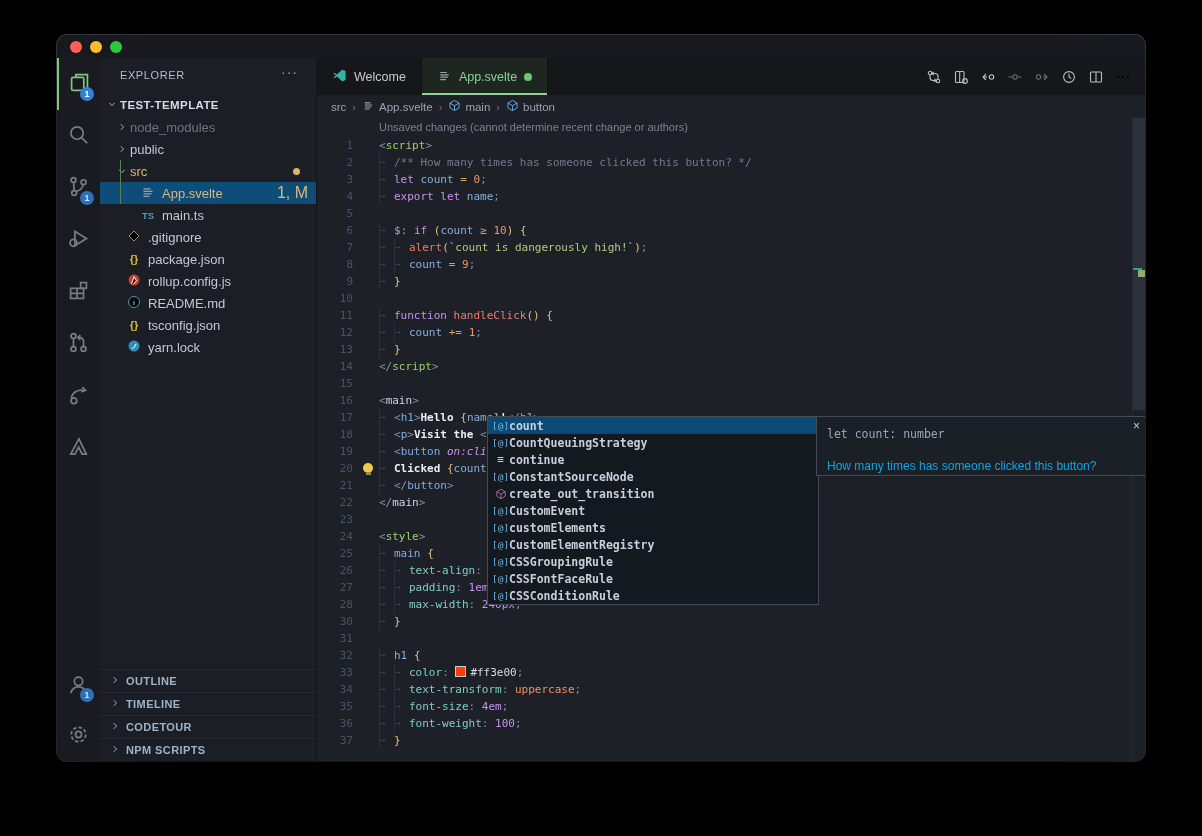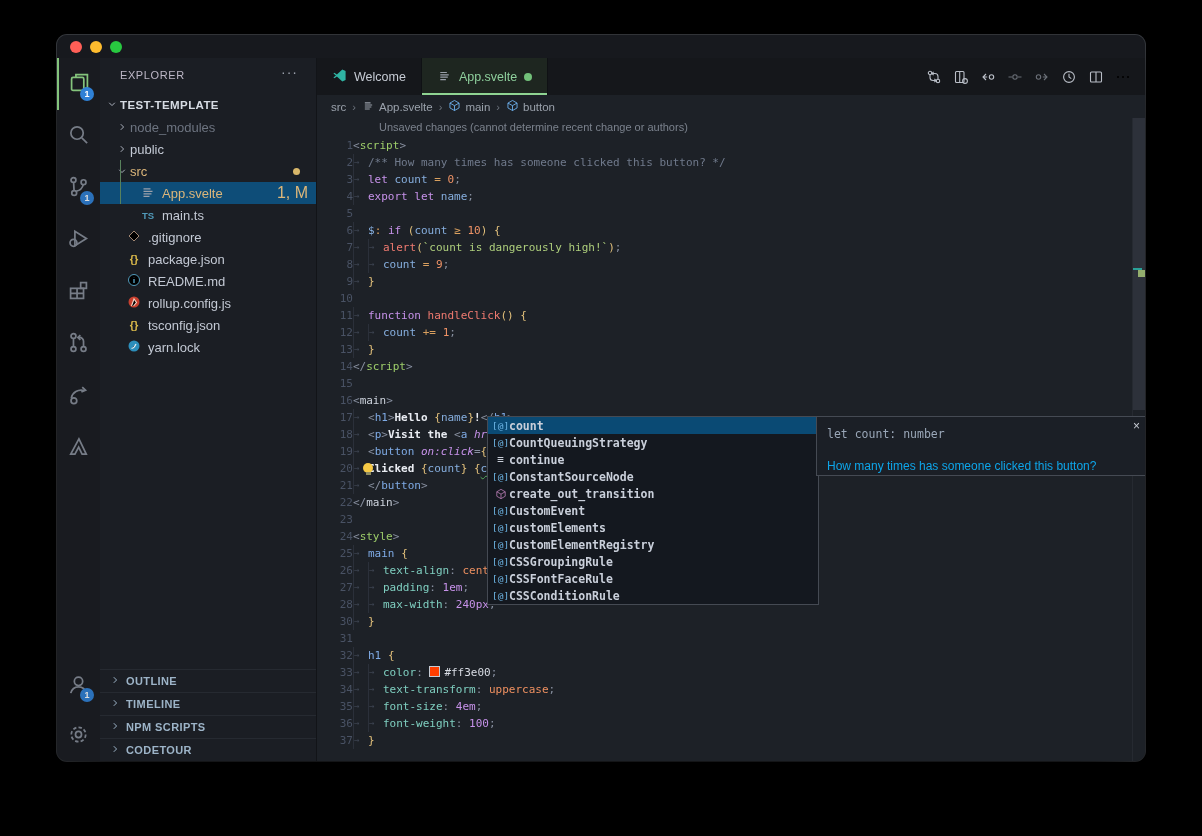--- a/index.html
+++ b/index.html
@@ -61,21 +61,21 @@
   .bc-item{display:flex;align-items:center;gap:4px;}
   .bc-sep{color:#6d737d;margin:0 6px;font-size:11px;}
   .bc-item svg{width:13px;height:13px;}
   
   .content{position:absolute;top:60px;left:0;right:0;bottom:0;overflow:hidden;
     font-family:"DejaVu Sans Mono",monospace;font-size:11px;}
   .codelens{height:19px;line-height:19px;padding-left:62px;color:#7b828d;font-size:11px;
     font-family:"Liberation Sans",sans-serif;}
   .line{height:17px;line-height:17px;display:flex;white-space:pre;position:relative;}
   .ln{width:36px;text-align:right;color:#495264;font-size:11px;flex:none;}
-  .lc{}
+  .lc{margin-left:26px;}
   .ws{display:inline-block;width:14px;border-left:1px solid #2b303a;color:#3c4350;font-size:9px;vertical-align:top;}
   .cm{color:#707a8c}.kw{color:#c792ea}.vr{color:#86aede}.op{color:#d9a05f}.nm{color:#ef9366}
   .st{color:#aecf7c}.fn{color:#ef7a70}.pn{color:#8890a0}.br{color:#e2c07b}
   .at{color:#c792ea;font-style:italic}
   .tx{color:#e9ecf2;font-weight:bold}
   .tgb{color:#7fabe6}.tgg{color:#9ece6a}.tgp{color:#ced4de}
   .cp{color:#7fcfc0}.cv{color:#ee9060}.cw{color:#d8dce4}
   .lk{color:#aecf7c;border-bottom:1px solid #7ea35a}
   .sq{text-decoration:underline wavy #55a85f 1px;text-underline-offset:3px;}
   .cur{display:inline-block;width:2px;height:14px;background:#6fc3f7;vertical-align:-2px;}
@@ -236,31 +236,31 @@
               <path d="M8 3l5 5-5 5-5-5z" stroke="#a08672"></path>
             </svg></span>
           <span>.gitignore</span>
         </div>
         <div class="trow" style="padding-left: 26px;">
           <span class="ficon"><span style="color:#d8b84a;font-weight:bold;font-size:11px">{}</span></span>
           <span>package.json</span>
         </div>
         <div class="trow" style="padding-left: 26px;">
           <span class="ficon"><svg viewBox="0 0 16 16">
+              <circle cx="8" cy="8" r="5.5" fill="#c7402f" stroke="none"></circle>
+              <path d="M5.5 12 8 5l2.5 3.5-3 3.5" stroke="#f4d7c8" stroke-width="1.1"></path>
+            </svg></span>
+          <span>rollup.config.js</span>
+        </div>
+        <div class="trow" style="padding-left: 26px;">
+          <span class="ficon"><svg viewBox="0 0 16 16">
               <circle cx="8" cy="8" r="5.5" stroke="#519aba"></circle>
               <path d="M8 7v4M8 5v.2" stroke="#519aba" stroke-width="1.4"></path>
             </svg></span>
           <span>README.md</span>
-        </div>
-        <div class="trow" style="padding-left: 26px;">
-          <span class="ficon"><svg viewBox="0 0 16 16">
-              <circle cx="8" cy="8" r="5.5" fill="#c7402f" stroke="none"></circle>
-              <path d="M5.5 12 8 5l2.5 3.5-3 3.5" stroke="#f4d7c8" stroke-width="1.1"></path>
-            </svg></span>
-          <span>rollup.config.js</span>
         </div>
         <div class="trow" style="padding-left: 26px;">
           <span class="ficon"><span style="color:#d8b84a;font-weight:bold;font-size:11px">{}</span></span>
           <span>tsconfig.json</span>
         </div>
         <div class="trow" style="padding-left: 26px;">
           <span class="ficon"><svg viewBox="0 0 16 16">
               <circle cx="8" cy="8" r="5.5" fill="#2c8ebb" stroke="none"></circle>
               <path d="M5.5 10.5c2-.5 3.5-2 4.5-4.5" stroke="#dff1fa" stroke-width="1.2"></path>
             </svg></span>
@@ -278,27 +278,27 @@
         <div class="panelrow">
           <span class="chev"><svg viewBox="0 0 16 16">
               <path d="M6 3.5 10.5 8 6 12.5"></path>
             </svg></span>
           <span style="margin-left: 4px;">TIMELINE</span>
         </div>
         <div class="panelrow">
           <span class="chev"><svg viewBox="0 0 16 16">
               <path d="M6 3.5 10.5 8 6 12.5"></path>
             </svg></span>
+          <span style="margin-left: 4px;">CODETOUR</span>
+        </div>
+        <div class="panelrow">
+          <span class="chev"><svg viewBox="0 0 16 16">
+              <path d="M6 3.5 10.5 8 6 12.5"></path>
+            </svg></span>
           <span style="margin-left: 4px;">NPM SCRIPTS</span>
-        </div>
-        <div class="panelrow">
-          <span class="chev"><svg viewBox="0 0 16 16">
-              <path d="M6 3.5 10.5 8 6 12.5"></path>
-            </svg></span>
-          <span style="margin-left: 4px;">CODETOUR</span>
         </div>
       </div>
   </div>
 
   <div class="editorgroup">
     <div class="tabbar" id="tabbar">
         <div class="tab">
           <span><svg viewBox="0 0 16 16">
               <path d="M11 1.5 5.2 7 2.6 5 1.5 5.8 4.2 8l-2.7 2.2 1.1.8 2.6-2L11 14.5l3.5-1.7v-9.6z" fill="#2fb3a3" stroke="none"></path>
             </svg></span>

